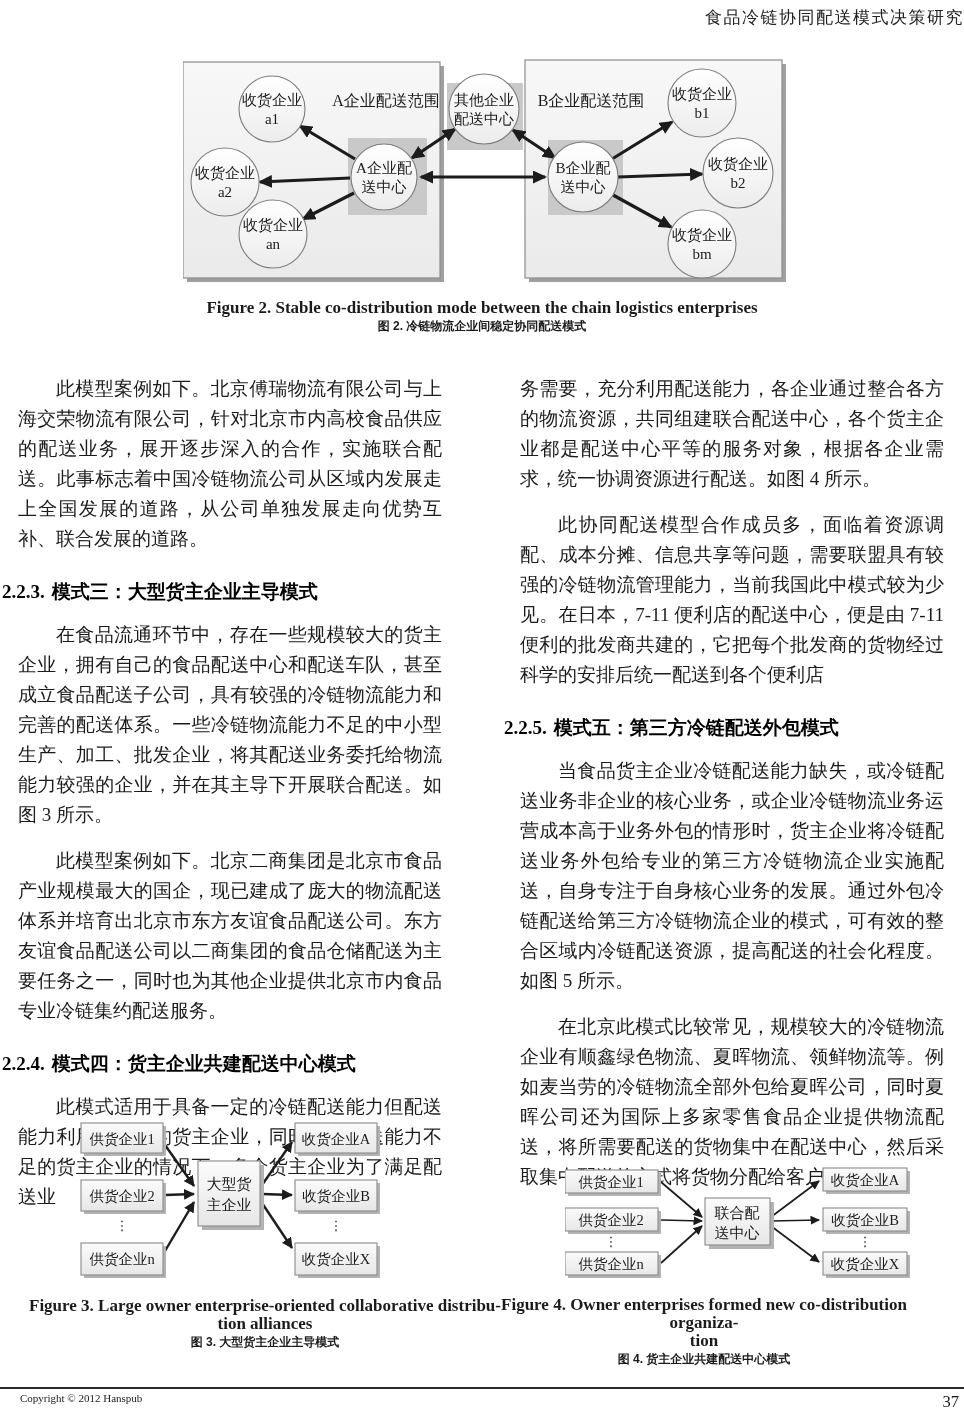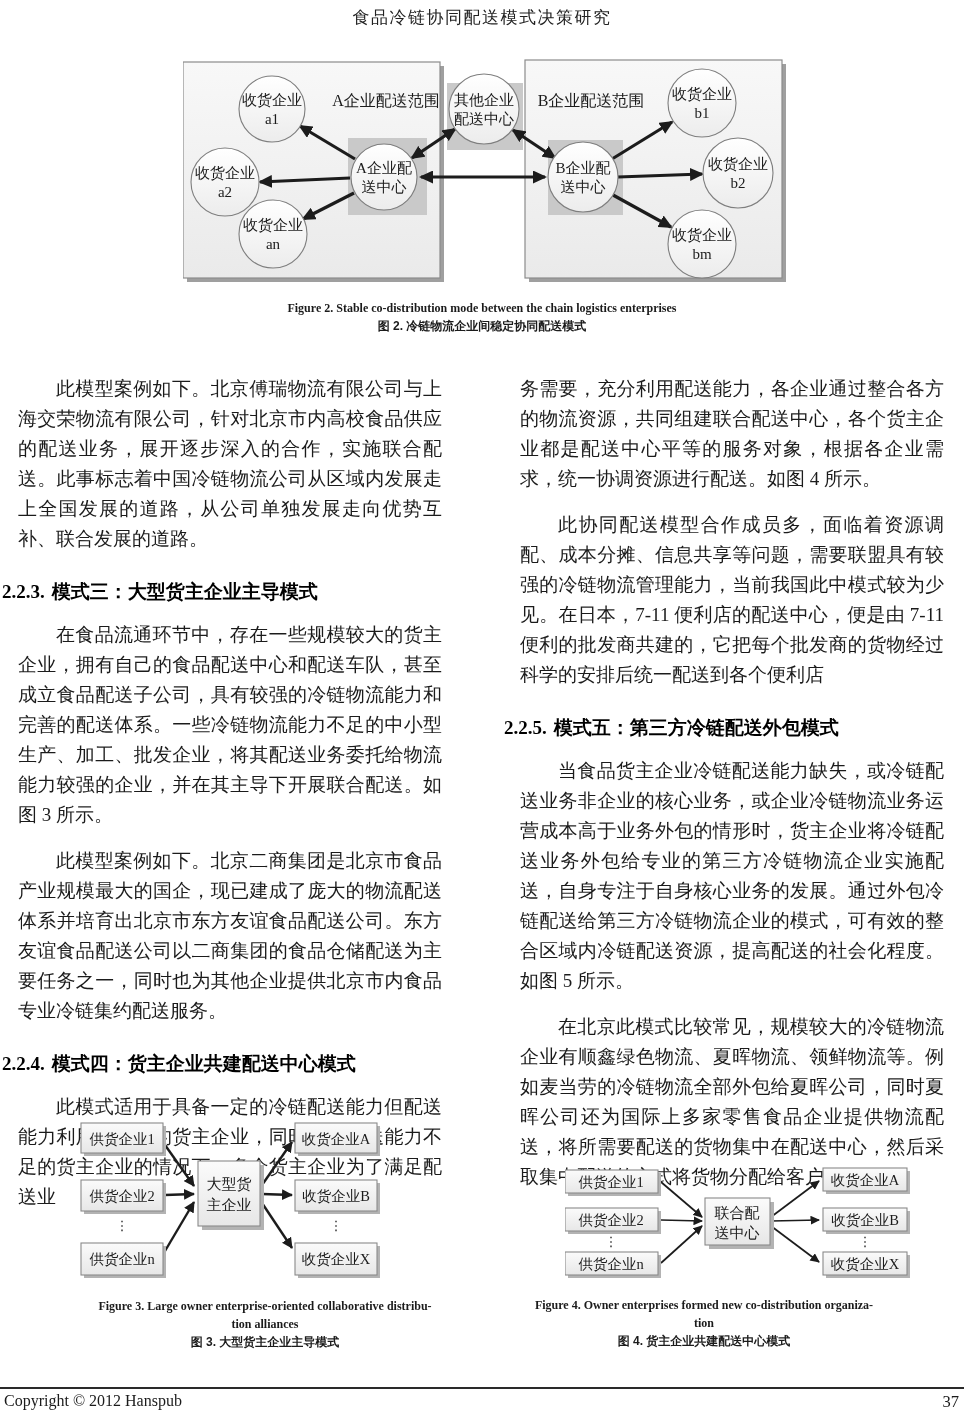--- a/index.html
+++ b/index.html
@@ -1,39 +1,39 @@
 <!DOCTYPE html>
 <html><head>
 <meta charset="utf-8">
 <style>
   html,body{margin:0;padding:0;background:#ffffff;}
   .page{position:relative;width:964px;height:1414px;background:#ffffff;overflow:hidden;
         font-family:"Liberation Serif","DejaVu Serif",serif;color:#1b1b1b;}
-  .header{position:absolute;top:6px;left:0;width:964px;text-align:center;
+  .header{position:absolute;top:6px;left:0;width:964px;text-align:right;
           font-size:17px;letter-spacing:1.5px;color:#222;}
   .fig2{position:absolute;left:183px;top:55px;}
   .fig3{position:absolute;left:75px;top:1115px;}
   .fig4{position:absolute;left:565px;top:1165px;}
   .caption{position:absolute;text-align:center;font-weight:bold;}
   .fig2cap{top:299px;left:0;width:964px;}
   .fig3cap{top:1297px;left:0;width:482px;padding-left:24px;}
   .fig4cap{top:1296px;left:472px;width:464px;}
-  .cap-en{font-size:12px;line-height:18px;font-family:"Liberation Serif","DejaVu Serif",serif;}
+  .cap-en{font-size:17px;line-height:18px;font-family:"Liberation Serif","DejaVu Serif",serif;}
   .cap-zh{font-size:12px;line-height:19px;font-family:"Liberation Sans","DejaVu Sans",sans-serif;}
   .col{position:absolute;top:358px;width:456px;font-size:19px;line-height:30px;
        text-align:justify;text-justify:inter-ideograph;}
   .col-left{left:2px;}
   .col-right{left:504px;}
   .col p{margin:16px;text-indent:2em;}
   .col p.noindent{text-indent:0;}
   .col h3{font-size:19px;line-height:25px;margin:25px 0 12px 0;text-align:left;
           font-family:"Liberation Sans","DejaVu Sans",sans-serif;font-weight:bold;color:#000000;}
   .col h3 .hnum{font-family:"Liberation Serif","DejaVu Serif",serif;margin-right:7px;}
   .footer-rule{position:absolute;top:1387px;left:0;width:964px;height:0;border-top:2px solid #2a2a2a;}
-  .footer-left{position:absolute;top:1392px;left:4px;font-size:16px;}
+  .footer-left{position:absolute;top:1392px;left:20px;font-size:11px;}
   .footer-right{position:absolute;top:1392px;right:5px;font-size:16.5px;}
   
   svg text{fill:#1b1b1b;font-family:"Liberation Serif","DejaVu Serif",serif;text-anchor:middle;}
   .zone{fill:url(#gzone);stroke:#8c8c8c;stroke-width:1.2;}
   .shadow2{fill:#9f9f9f;}
   .shadow3{fill:#b3b3b3;}
   .gsq{fill:#c9c9c9;}
   .node{fill:url(#gnode);stroke:#7e7e7e;stroke-width:1.1;}
   .bx{fill:url(#gbox);stroke:#8a8a8a;stroke-width:1.1;}
   .arr2{stroke:#1c1c1c;stroke-width:3.2;}

